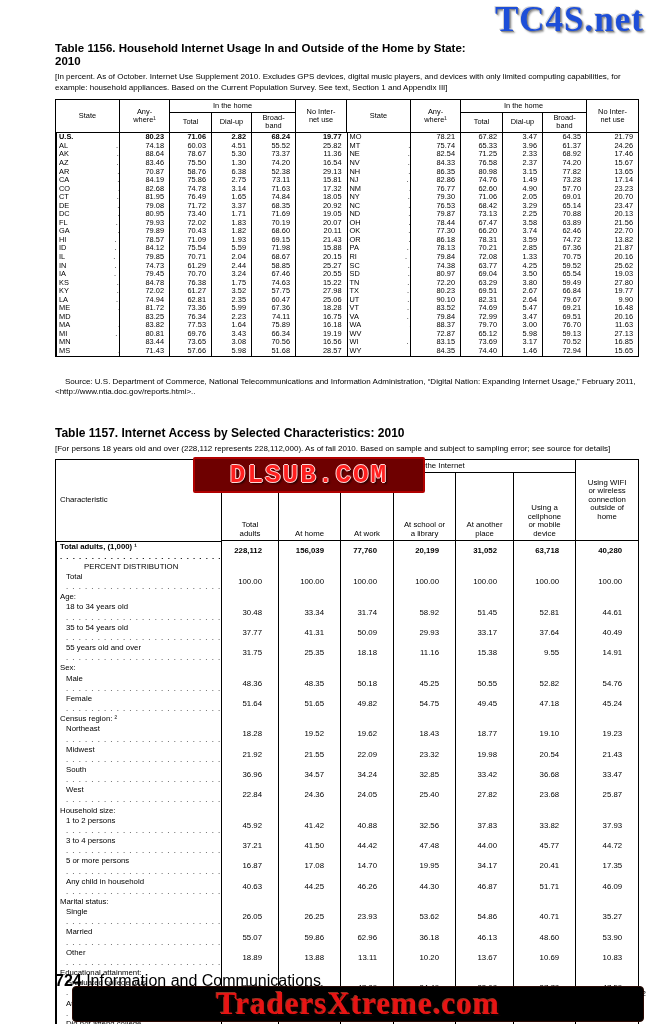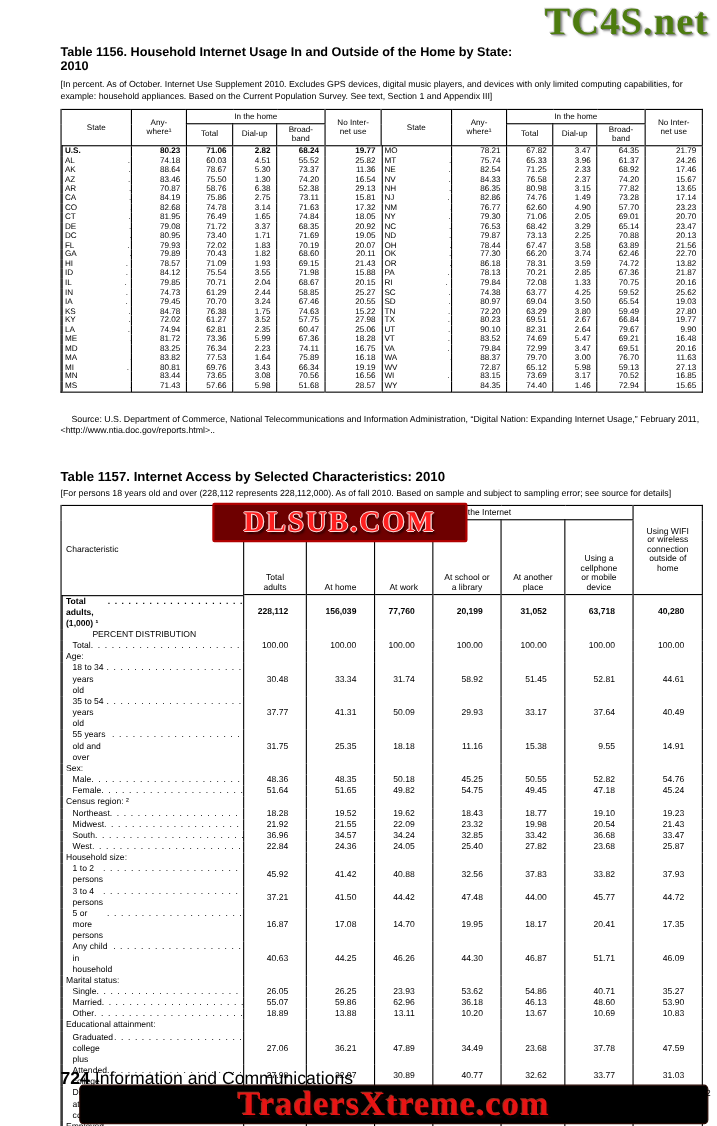--- a/index.html
+++ b/index.html
@@ -3,26 +3,26 @@
 <meta charset="utf-8">
 <style>
   * { margin:0; padding:0; box-sizing:border-box; }
   html,body { background:#e8e8e8; }
   body { font-family:"Liberation Sans", sans-serif; color:#000; }
   .page { position:relative; width:652px; height:1024px; background:#fff; overflow:hidden; margin:0 auto; }
   .content { position:absolute; left:55px; top:0; width:583px; }
 
   
   .tc4s { position:absolute; top:0; right:8px; font-family:"Liberation Serif", serif; font-weight:bold;
-          font-size:35px; letter-spacing:1px; color:#4d7c0f; z-index:6;
+          font-size:35px; letter-spacing:1px; color:#1d4ed8; z-index:6;
           text-shadow:-1px -1px 0 #d6d6d6, 1px 1px 0 #8a8a8a, 2px 2px 2px #9a9a9a; }
   .dlsub { position:absolute; top:-2px; left:138px; width:232px; height:36px; z-index:5;
            background:#6e0000; border:2px solid #b00000; border-radius:2px;
            display:flex; align-items:center; justify-content:center;
-           font-family:Liberation Serif, serif; font-weight:bold; font-size:26px; letter-spacing:2px;
+           font-family:Liberation Mono, monospace; font-weight:bold; font-size:26px; letter-spacing:2px;
            color:#ff1f1f; text-shadow:-1px 0 0 #ffd9d9, 1px 0 0 #ffd9d9, 0 -1px 0 #ffd9d9, 0 1px 0 #ffd9d9, 2px 2px 2px #2a0000; }
   .txbar { position:absolute; bottom:2px; left:72px; width:572px; height:36px; z-index:4;
            background:#000000; border-radius:4px; border:1px solid #2a0a04;
            display:flex; align-items:center; justify-content:center;
            font-family:"Liberation Serif", serif; font-weight:bold; font-size:31px; letter-spacing:1px;
            color:#e81414; text-shadow:2px 2px 1px #140000, -1px -1px 0 #8c3522; }
 
   
   .t-title { font-size:11.5px; font-weight:bold; line-height:13px; margin-top:42px; }
   .t-title2 { font-size:12px; font-weight:bold; line-height:13px; margin-top:30px; }
@@ -46,21 +46,21 @@
   .t1156 td.st { display:flex; padding-left:2px;gap:48px; }
   .t1156 td.num { text-align:right; padding-right:5px; }
 
   
   .t1157wrap { position:relative; margin-top:5px; }
   .t1157 { font-size:7.8px; }
   .t1157 th { font-size:7.8px; line-height:8.4px; }
   .t1157 th.bot { vertical-align:bottom; padding-bottom:2px; height:68px; }
   .t1157 th.charhead { text-align:left; padding-left:4px; vertical-align:middle; }
   .t1157 tbody td { line-height:10.15px; }
-  .t1157 td.lab-cell { display:flex; }
+  .t1157 td.lab-cell { display:flex;flex-direction:column; }
   .t1157 td.num { text-align:right; padding-right:16px; }
   .ind0 { padding-left:3px; } .ind1 { padding-left:9px; } .ind2 { padding-left:27px; }
 
   
   .footer-line { position:absolute; bottom:34px; left:55px; font-size:16px; z-index:3; }
   .footer-line .pg { font-weight:bold; }
   .census { position:absolute; bottom:26px; right:6px; font-size:8px; z-index:5; }
 </style>
 </head>
 <body>
@@ -380,21 +380,21 @@
             <td class="num">74.72</td>
             <td class="num">13.82</td>
           </tr>
           <tr>
             <td class="st">
               <span class="lab">ID</span>
               <span class="dots"></span>
             </td>
             <td class="num">84.12</td>
             <td class="num">75.54</td>
-            <td class="num">3.55</td>
+            <td class="num">5.59</td>
             <td class="num">71.98</td>
             <td class="num">15.88</td>
             <td class="st">
               <span class="lab">PA</span>
               <span class="dots"></span>
             </td>
             <td class="num">78.13</td>
             <td class="num">70.21</td>
             <td class="num">2.85</td>
             <td class="num">67.36</td>
@@ -909,21 +909,21 @@
             </tr>
             <tr>
               <td class="lab-cell ind1">
                 <span class="lab">5 or more persons</span>
                 <span class="dots"></span>
               </td>
               <td class="num">16.87</td>
               <td class="num">17.08</td>
               <td class="num">14.70</td>
               <td class="num">19.95</td>
-              <td class="num">18.17</td>
+              <td class="num">34.17</td>
               <td class="num">20.41</td>
               <td class="num">17.35</td>
             </tr>
             <tr>
               <td class="lab-cell ind1">
                 <span class="lab">Any child in household</span>
                 <span class="dots"></span>
               </td>
               <td class="num">40.63</td>
               <td class="num">44.25</td>

